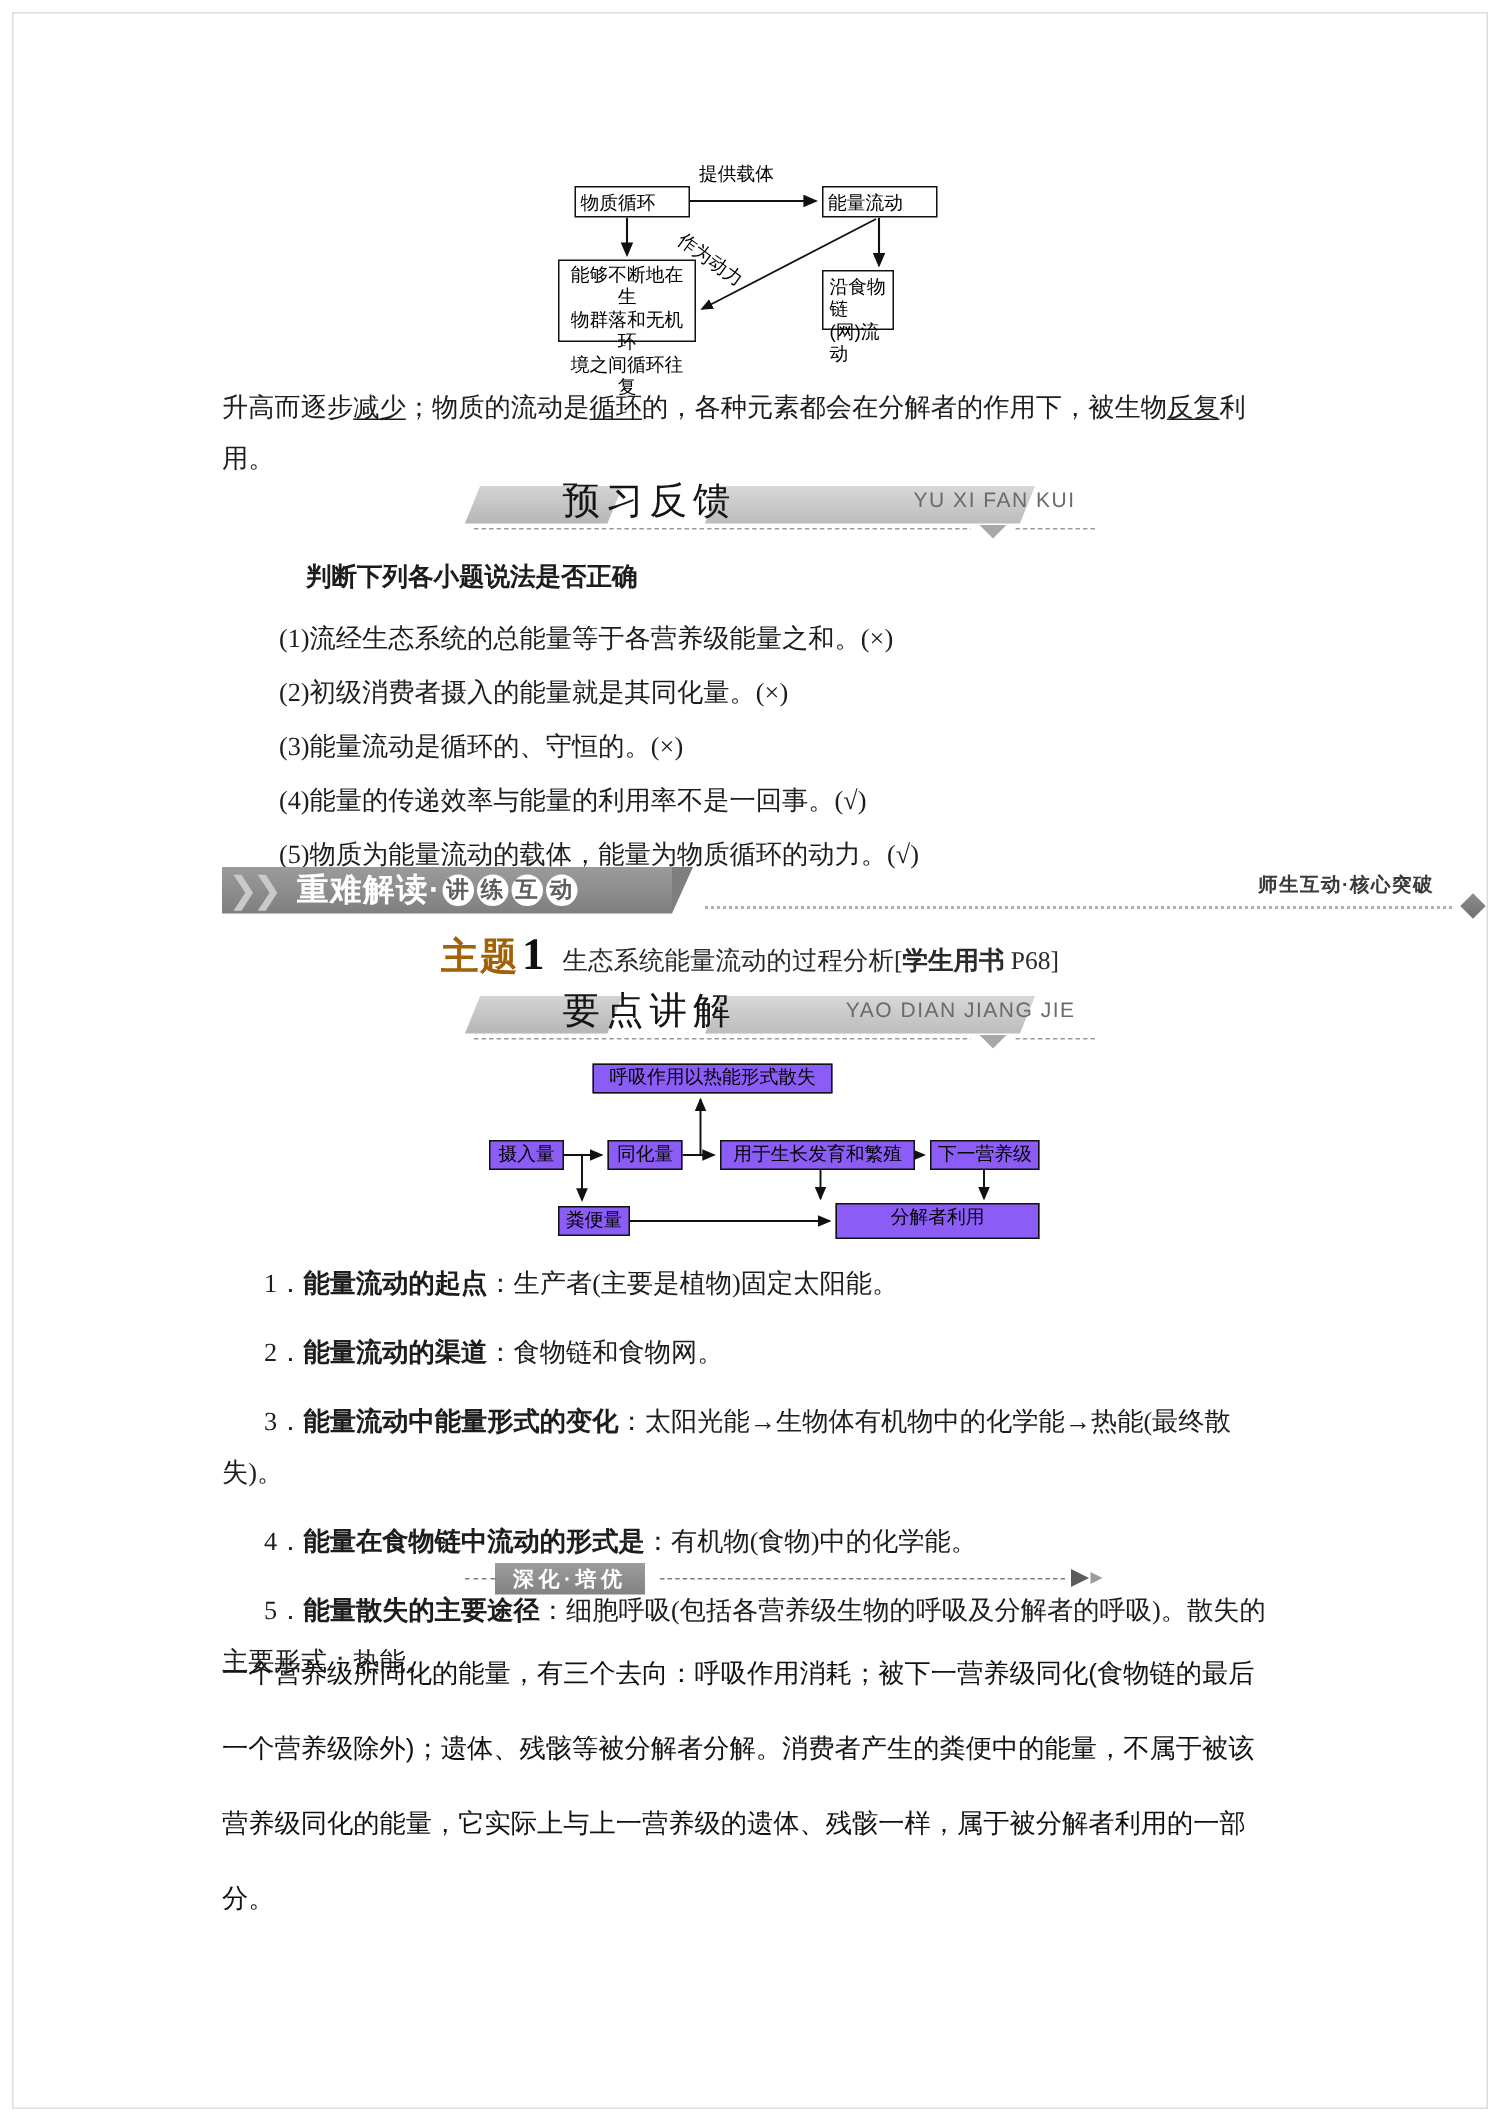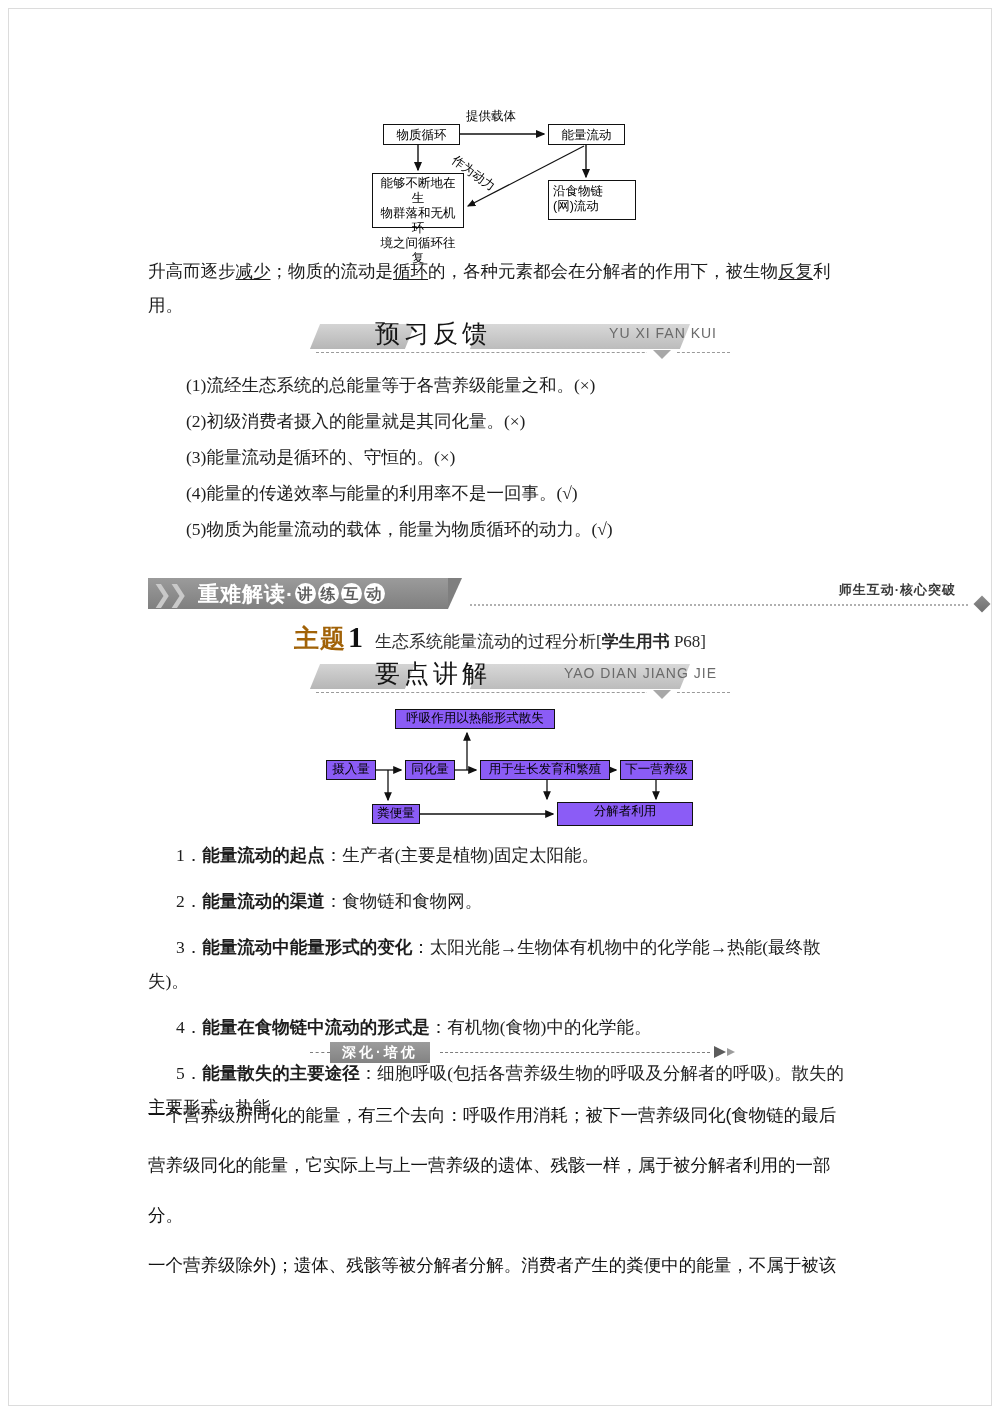--- a/index.html
+++ b/index.html
@@ -52,31 +52,30 @@
     width: 300px;
     height: 130px;
     margin: 0 auto;
   }
   .d1box {
     position: absolute;
     border: 1px solid #111;
     background: #fff;
     font-size: 12.5px;
     line-height: 15px;
-    text-align: center;
     font-family: "Liberation Sans", "DejaVu Sans", sans-serif;
     color: #000;
     box-sizing: border-box;
     padding: 2px 3px;
     white-space: pre-line;
   }
   #d1-wuzhi   { left: 33px;  top: 16px;  width: 77px;  height: 21px; padding-top: 3px;}
   #d1-nengliang { left: 198px; top: 16px; width: 77px;  height: 21px; padding-top: 3px;}
   #d1-xunhuan { left: 22px;  top: 65px;  width: 92px;  height: 55px; text-align: center; padding: 2px 4px;}
-  #d1-yanshi  { left: 198px; top: 72px;  width: 88px;  height: 40px; text-align: left; padding: 3px 4px;}
+  #d1-yanshi  { left: 198px; top: 72px;  width: 48px;  height: 40px; text-align: left; padding: 3px 4px;}
   .d1label {
     position: absolute;
     font-size: 12.5px;
     font-family: "Liberation Sans", "DejaVu Sans", sans-serif;
     color: #000;
     white-space: nowrap;
   }
   #d1-lab-tigong { left: 116px; top: 0px; }
   #d1-lab-dongli {
     left: 108px; top: 44px;
@@ -388,20 +387,21 @@
         <div class="bg-right"></div>
         <div class="cn">预习反馈</div>
         <div class="py">YU XI FAN KUI</div>
         <div class="dash"></div>
         <div class="chev-mask"></div>
         <div class="chev"></div>
       </div>
     </div>
 
     <div style="position:absolute; left:204px; top:368px; width:640px;">
+      <p class="para bold" style="font-size:17px; margin:0 0 6px 0;">判断下列各小题说法是否正确</p>
       <p class="para" style="margin:0 0 2px -18px;">(1)流经生态系统的总能量等于各营养级能量之和。(×)</p>
       <p class="para" style="margin:0 0 2px -18px;">(2)初级消费者摄入的能量就是其同化量。(×)</p>
       <p class="para" style="margin:0 0 2px -18px;">(3)能量流动是循环的、守恒的。(×)</p>
       <p class="para" style="margin:0 0 2px -18px;">(4)能量的传递效率与能量的利用率不是一回事。(√)</p>
       <p class="para" style="margin:0 0 2px -18px;">(5)物质为能量流动的载体，能量为物质循环的动力。(√)</p>
     </div>
 
     <div style="position:absolute; left:0px; top:576px; width:1000px;">
       <div class="bigbar">
         <div class="slab"></div>
@@ -491,18 +491,18 @@
         <div class="dashl"></div>
         <div class="tag">深化·培优</div>
         <div class="dashr"></div>
         <div class="arw"></div>
         <div class="arw2"></div>
       </div>
     </div>
 
     <div style="position:absolute; left:148px; top:1090px; width:715px;">
       <p class="bigpara">一个营养级所同化的能量，有三个去向：呼吸作用消耗；被下一营养级同化(食物链的最后</p>
+      <p class="bigpara">一个营养级除外)；遗体、残骸等被分解者分解。消费者产生的粪便中的能量，不属于被该</p>
       <p class="bigpara">营养级同化的能量，它实际上与上一营养级的遗体、残骸一样，属于被分解者利用的一部分。</p>
-      <p class="bigpara">一个营养级除外)；遗体、残骸等被分解者分解。消费者产生的粪便中的能量，不属于被该</p>
     </div>
 
   </div>
 </div>
 
 </body></html>

